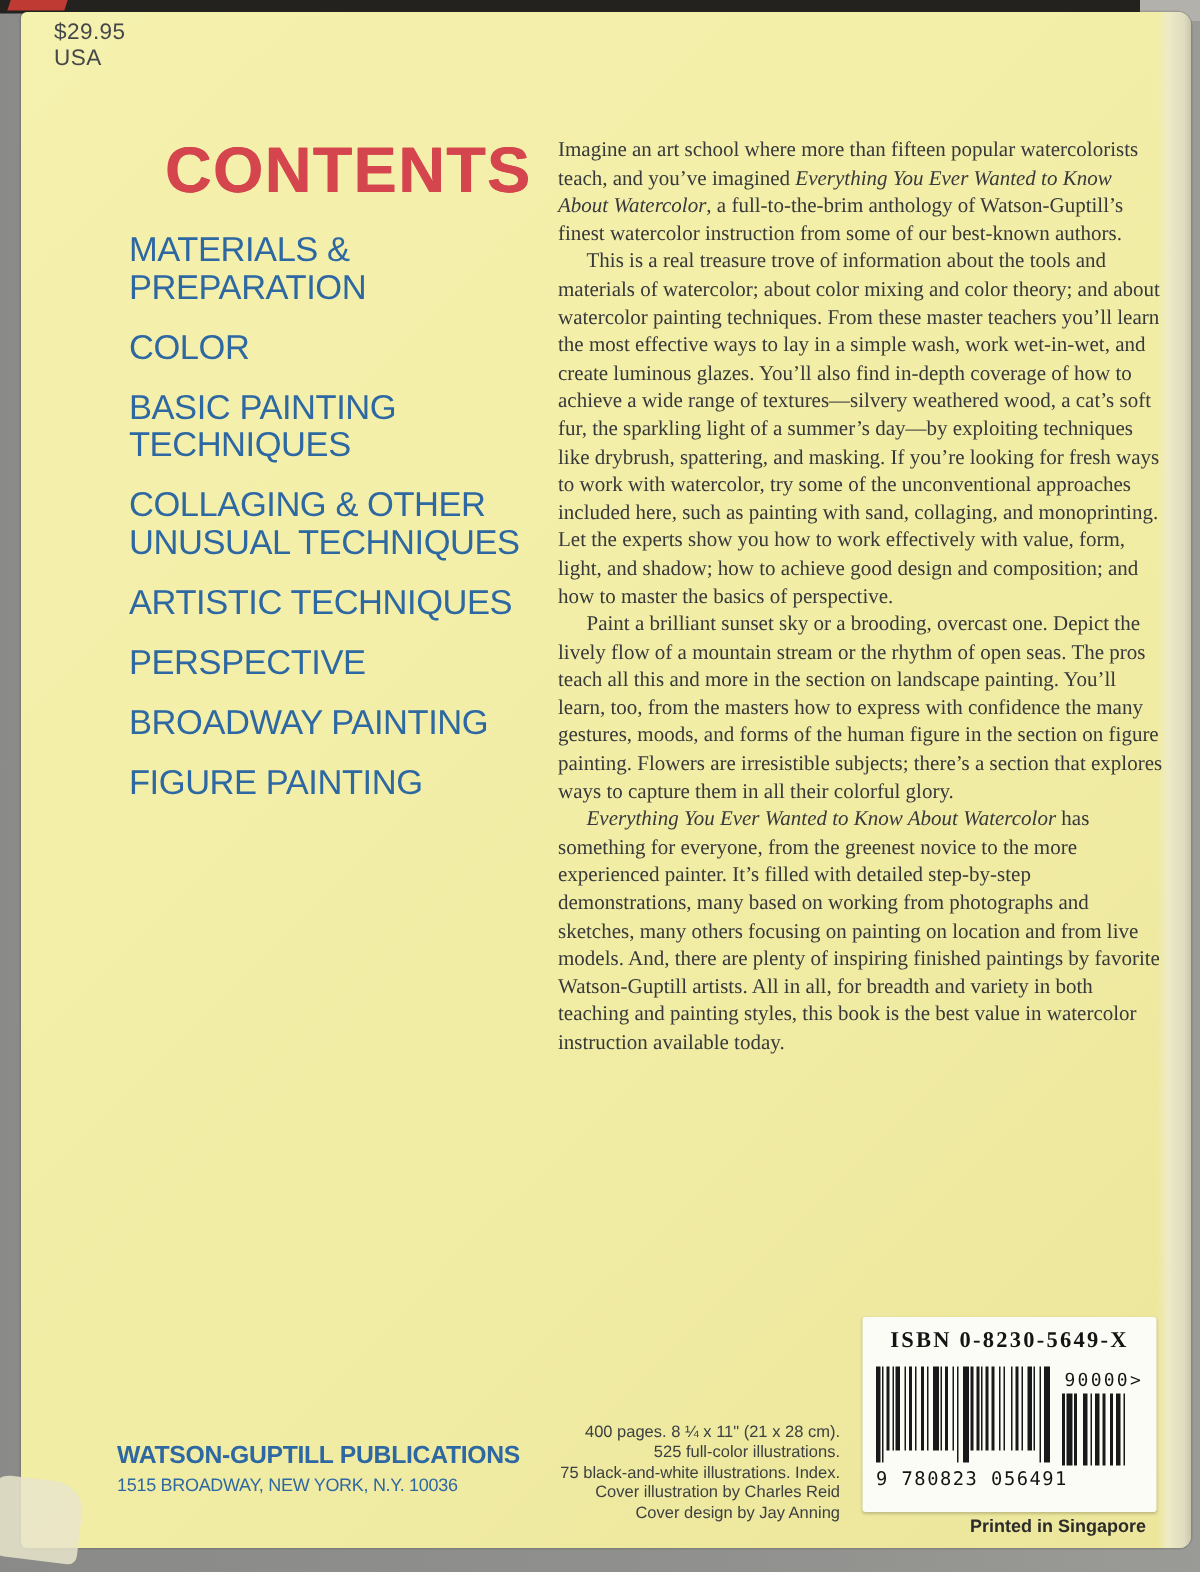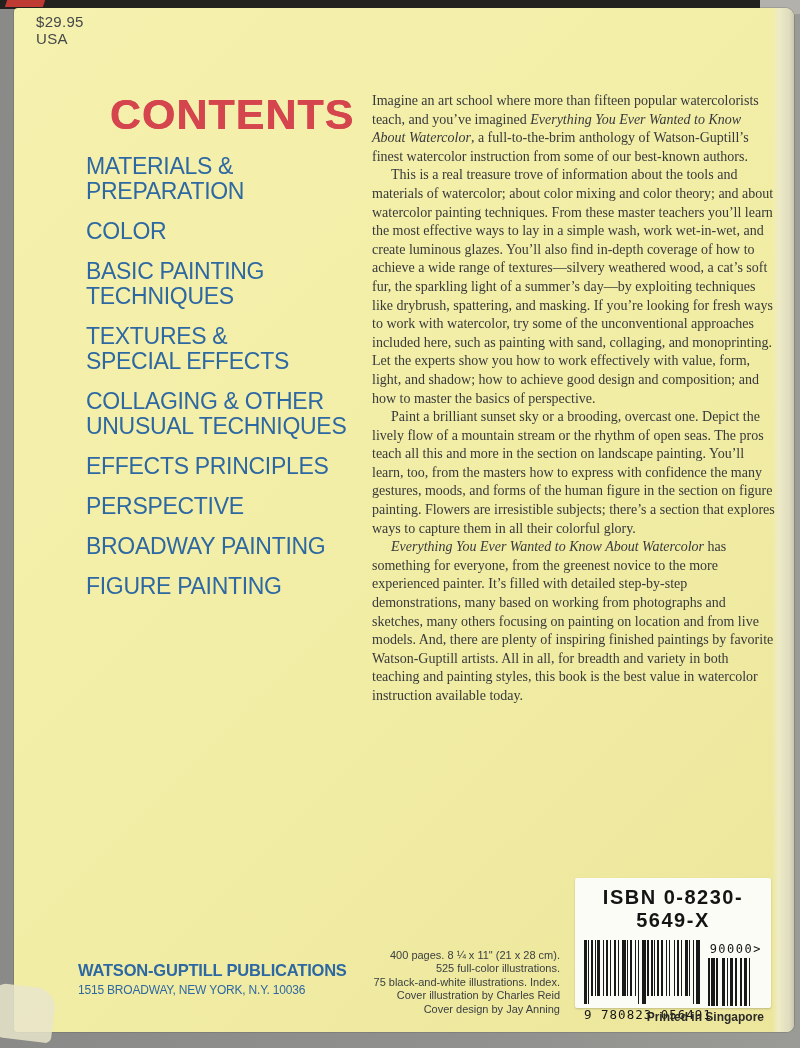--- a/index.html
+++ b/index.html
@@ -56,21 +56,21 @@
   .specs{position:absolute;left:294px;top:941px;width:252px;text-align:right;
     font-size:11px;line-height:13.4px;color:#3c4042;}
 
   .barcode-label{
     position:absolute;left:561px;top:870px;width:196px;height:130px;
     background:#fcfcf6;border-radius:2px;box-shadow:0 1px 2px rgba(60,60,40,.25);
     padding:0;color:#141414;
   }
   .isbn-text{
     margin-top:8px;text-align:center;
-    font-family:Liberation Sans, sans-serif;font-size:20px;letter-spacing:1.5px;font-weight:bold;
+    font-family:Liberation Serif, serif;font-size:15px;letter-spacing:1.5px;font-weight:bold;
   }
   .bars-row{display:flex;margin-top:8px;padding:0 9px;justify-content:space-between;}
   .main-block{width:122px;}
   .bars{display:flex;align-items:flex-start;height:66px;}
   .bars span{display:inline-block;background:#191919;}
   .bars span.gap{background:transparent;}
   .main-digits{
     font-family:"DejaVu Sans Mono",monospace;font-size:12.5px;letter-spacing:1px;
     margin-top:1px;text-align:left;white-space:nowrap;
   }
@@ -98,25 +98,23 @@
     </div>
 
     <div class="contents-col">
       <div class="contents-heading">CONTENTS</div>
       <div class="contents-list">
           <div class="contents-item">MATERIALS &amp;
 PREPARATION</div>
           <div class="contents-item">COLOR</div>
           <div class="contents-item">BASIC PAINTING
 TECHNIQUES</div>
-          <div class="contents-item">TEXTURES &amp;
-SPECIAL EFFECTS</div>
           <div class="contents-item">COLLAGING &amp; OTHER
 UNUSUAL TECHNIQUES</div>
-          <div class="contents-item">EFFECTS PRINCIPLES</div>
+          <div class="contents-item">ARTISTIC TECHNIQUES</div>
           <div class="contents-item">PERSPECTIVE</div>
           <div class="contents-item">BROADWAY PAINTING</div>
           <div class="contents-item">FIGURE PAINTING</div>
         </div>
     </div>
 
     <div class="blurb-col">
         <p><span>Imagine an art school where more than fifteen popular watercolorists teach, and you’ve imagined </span><em>Everything You Ever Wanted to Know About Watercolor</em><span>, a full-to-the-brim anthology of Watson-Guptill’s finest watercolor instruction from some of our best-known authors.</span></p>
         <p class="indent"><span>This is a real treasure trove of information about the tools and materials of watercolor; about color mixing and color theory; and about watercolor painting techniques. From these master teachers you’ll learn the most effective ways to lay in a simple wash, work wet-in-wet, and create luminous glazes. You’ll also find in-depth coverage of how to achieve a wide range of textures—silvery weathered wood, a cat’s soft fur, the sparkling light of a summer’s day—by exploiting techniques like drybrush, spattering, and masking. If you’re looking for fresh ways to work with watercolor, try some of the unconventional approaches included here, such as painting with sand, collaging, and monoprinting. Let the experts show you how to work effectively with value, form, light, and shadow; how to achieve good design and composition; and how to master the basics of perspective.</span></p>
         <p class="indent"><span>Paint a brilliant sunset sky or a brooding, overcast one. Depict the lively flow of a mountain stream or the rhythm of open seas. The pros teach all this and more in the section on landscape painting. You’ll learn, too, from the masters how to express with confidence the many gestures, moods, and forms of the human figure in the section on figure painting. Flowers are irresistible subjects; there’s a section that explores ways to capture them in all their colorful glory.</span></p>

